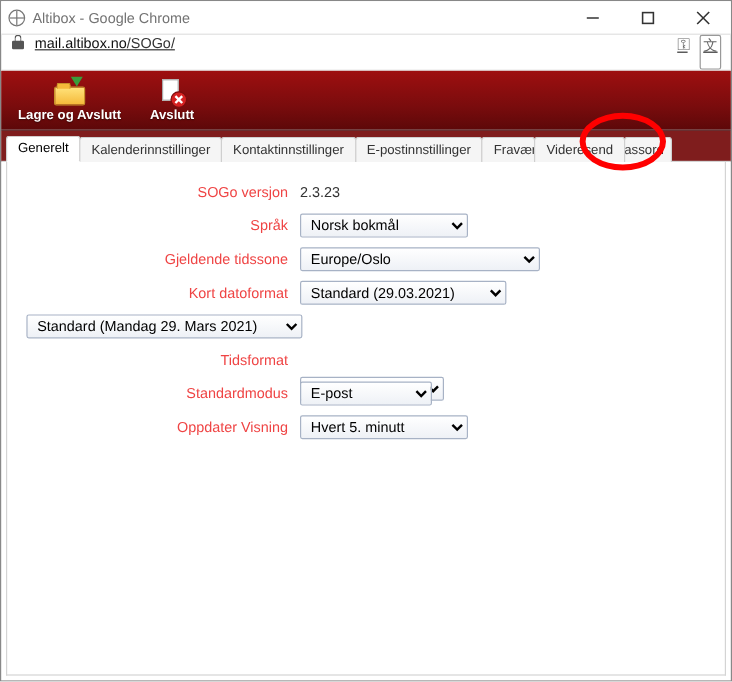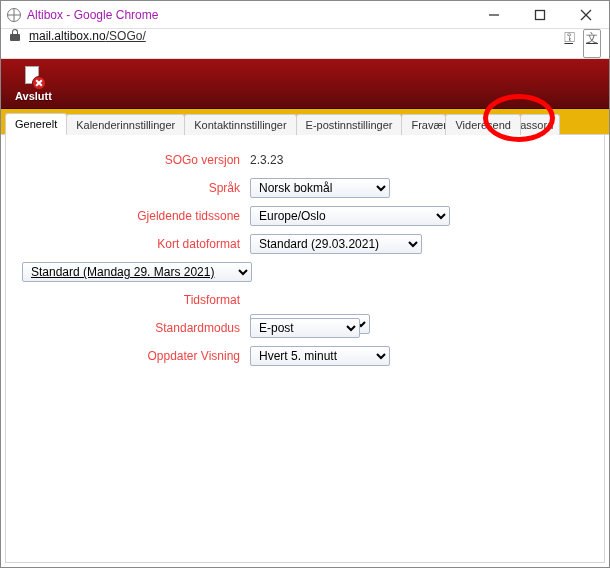--- a/index.html
+++ b/index.html
@@ -38,21 +38,21 @@
   .titlebar .globe::before {
     content: "";
     position: absolute; left: 50%; top: 0; bottom:0;
     border-left: 1px solid #777; transform: translateX(-50%);
   }
   .titlebar .globe::after {
     content: "";
     position: absolute; top: 50%; left:0; right:0;
     border-top: 1px solid #777; transform: translateY(-50%);
   }
-  .titlebar-title { color: #a21caf; font-size: 12px; }
+  .titlebar-title { color: #737373; font-size: 12px; }
   .titlebar-controls {
     margin-left: auto; display: flex; height: 100%;
   }
   .tb-btn {
     width: 46px; display:flex; align-items:center; justify-content:center;
     color:#333; font-size:12px; cursor:pointer;
   }
 
   .addressbar {
     height: 30px; display:flex; 
@@ -103,21 +103,21 @@
   .ico-close .x{
     position:absolute;right:-2px;bottom:-2px;width:14px;height:14px;border-radius:50%;
     background:#d52121;border:1px solid #7a0c0d;
   }
   .ico-close .x::before,.ico-close .x::after{
     content:"";position:absolute;left:50%;top:50%;width:8px;height:2px;background:#fff;transform:translate(-50%,-50%) rotate(45deg);
   }
   .ico-close .x::after{transform:translate(-50%,-50%) rotate(-45deg);}
 
   .tabbar {
-    display:flex; align-items:flex-end; background:#eab308;
+    display:flex; align-items:flex-end; background:#7f1d1d;
     border-bottom:1px solid #d4d4d4; padding: 4px 4px 0 4px; gap:0;
     height:26px;
   }
   .tab {
     padding:4px 9px; font-size:11px; color:#333;
     background:#f5f5f5; border:1px solid #cfcfcf; border-bottom:none;
     border-radius:3px 3px 0 0; cursor:pointer; white-space:nowrap;
     position:relative; top:1px;
   }
   .tab + .tab { margin-left:-1px; }
@@ -136,21 +136,21 @@
   }
   .form-row .label {
     width: 228px; text-align:right; padding-right:10px; color:#ef4444; font-size:12px;
   }
   .value-text { color:#333; font-size:12px; }
   select {
     font-size:12px; height:20px; border:1px solid #a7b2c5;
     background:linear-gradient(#fff,#eef1f6); border-radius:2px;
     padding:0 4px;
   }
-  .w-sm{width:140px;} .w-md{width:200px;} .w-lg{width:230px;text-decoration:underline;} .w-xs{width:110px;} .w-time{width:120px;margin-top:48px;} .w-ref{width:140px;}
+  .w-sm{width:140px;} .w-md{width:200px;} .w-lg{width:230px;} .w-xs{width:110px;} .w-time{width:120px;margin-top:48px;} .w-ref{width:140px;}
 
   .circle-highlight {
     position:absolute; width:72px; height:48px;
     border:5px solid #f00; border-radius:50%;
     pointer-events:none; z-index:50;
     left:482px; top:93px;
   }
   .window { position:relative; }
 </style>
 </head>
@@ -187,20 +187,27 @@
       <span class="host">mail.altibox.no</span><span>/SOGo/</span>
     </span>
     <div class="addr-icons">
       <span style="letter-spacing:-2px;">⚿</span>
       <span style="font-size:12px;border:1px solid #999;padding:0 2px;border-radius:2px;">文</span>
     </div>
   </div>
 
   <div class="toolbar">
     <div class="tool-btn">
+      <span class="ico-save">
+          <span class="folder"></span>
+          <span class="arrow"></span>
+        </span>
+      <span class="lbl">Lagre og Avslutt</span>
+    </div>
+    <div class="tool-btn">
       <span class="ico-close">
           <span class="doc"></span>
           <span class="x"></span>
         </span>
       <span class="lbl">Avslutt</span>
     </div>
   </div>
 
   <div class="tabbar">
     <div class="tab active"><span>Generelt</span></div>

